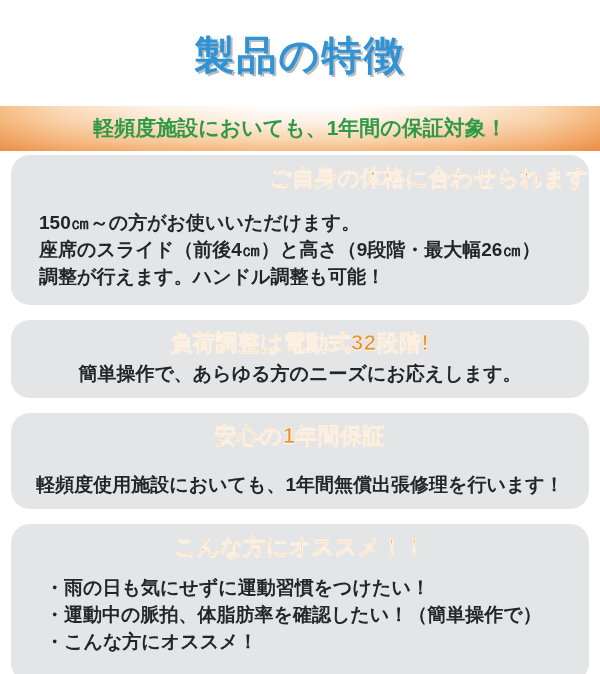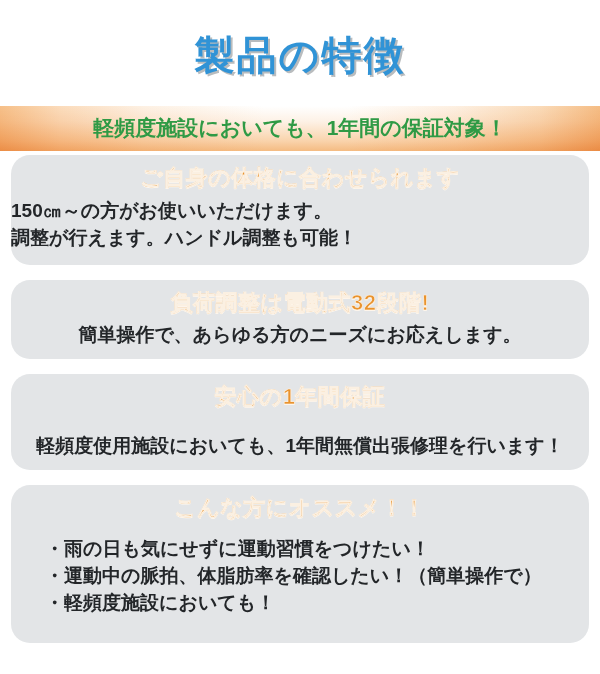--- a/index.html
+++ b/index.html
@@ -85,22 +85,22 @@
     color: #232629;
     font-size: 19px;
     font-weight: bold;
     line-height: 1.43;
     letter-spacing: 0px;
     white-space: nowrap;
   }
   .card-body .line { display: block; }
 
   .card-1 { padding-bottom: 14px; }
-  .card-1 .card-heading { margin-bottom: 4px; }
-  .card-1 .card-body { }
+  .card-1 .card-heading { margin-bottom: 16px; text-align: right; }
+  .card-1 .card-body { padding-left: 28px; }
 
   .card-2 .card-heading { margin-bottom: 3px; }
   .card-2 .card-body { text-align: center; }
 
   .card-3 .card-heading { margin-bottom: 20px; }
   .card-3 .card-body { text-align: center; }
 
   .card-4 { padding-bottom: 27px; }
   .card-4 .card-heading { margin-bottom: 12px; }
   .card-4 .card-body { padding-left: 34px; font-family: Liberation Serif, serif; }
@@ -113,20 +113,21 @@
 <div class="lead-band">
   <div class="lead-line">軽頻度施設においても、1年間の保証対象！</div>
 </div>
 
 <div class="cards">
 
   <div class="card card-1">
     <div class="card-heading">ご自身の体格に合わせられます</div>
     <div class="card-body">
       <span class="line">150㎝～の方がお使いいただけます。</span>
+      <span class="line">座席のスライド（前後4㎝）と高さ（9段階・最大幅26㎝）</span>
       <span class="line">調整が行えます。ハンドル調整も可能！</span>
     </div>
   </div>
 
   <div class="card card-2">
     <div class="card-heading">負荷調整は電動式32段階!</div>
     <div class="card-body">
       <span class="line">簡単操作で、あらゆる方のニーズにお応えします。</span>
     </div>
   </div>
@@ -136,17 +137,17 @@
     <div class="card-body">
       <span class="line">軽頻度使用施設においても、1年間無償出張修理を行います！</span>
     </div>
   </div>
 
   <div class="card card-4">
     <div class="card-heading">こんな方にオススメ！！</div>
     <div class="card-body">
       <span class="line">・雨の日も気にせずに運動習慣をつけたい！</span>
       <span class="line">・運動中の脈拍、体脂肪率を確認したい！（簡単操作で）</span>
-      <span class="line">・軽頻度施設においても！</span>
+      <span class="line">・こんな方にオススメ！</span>
     </div>
   </div>
 
 </div>
 
 </body></html>

